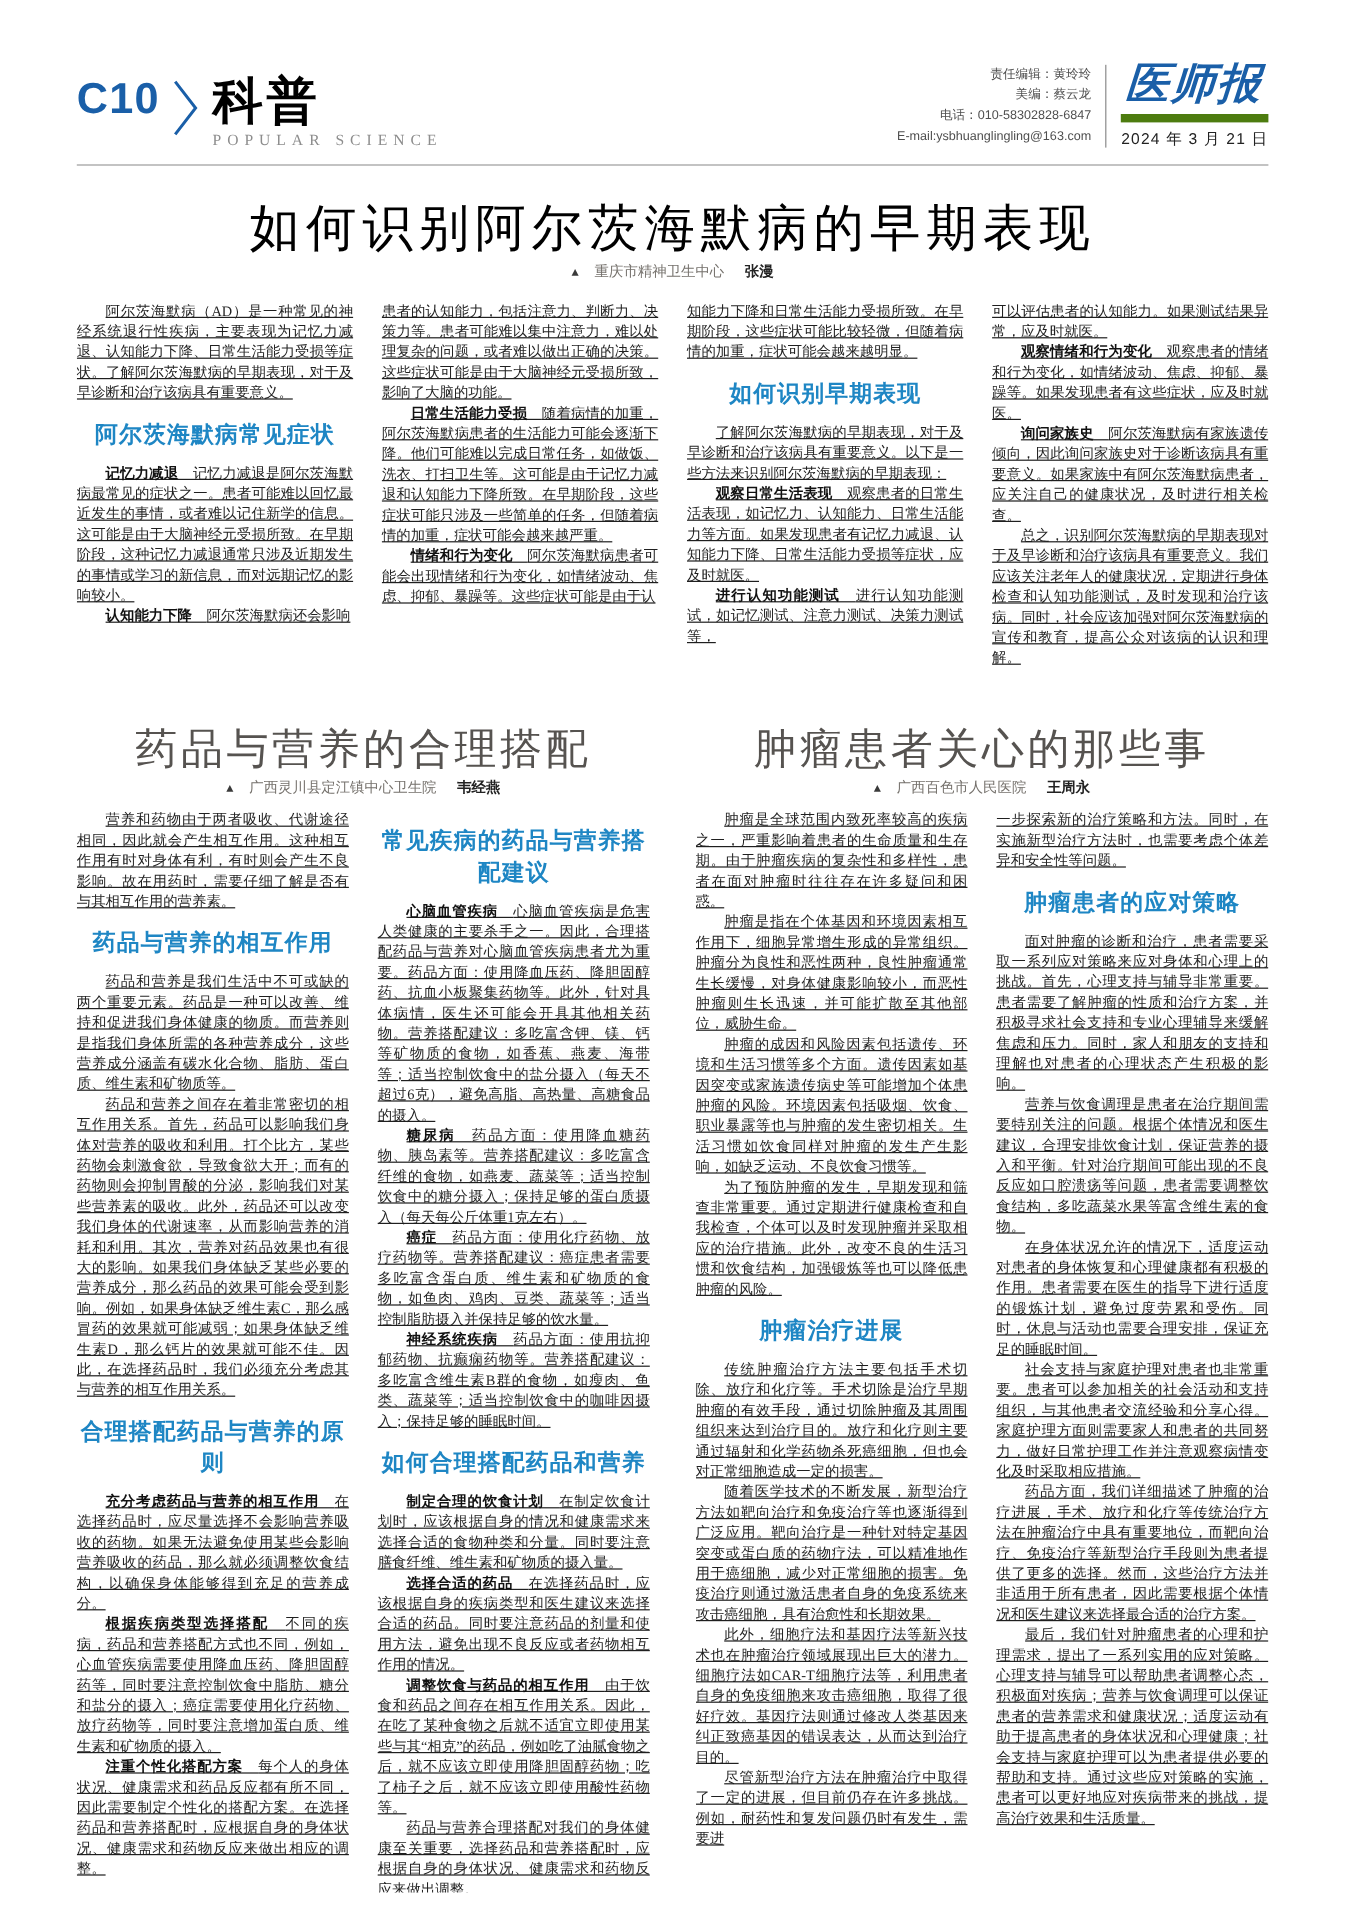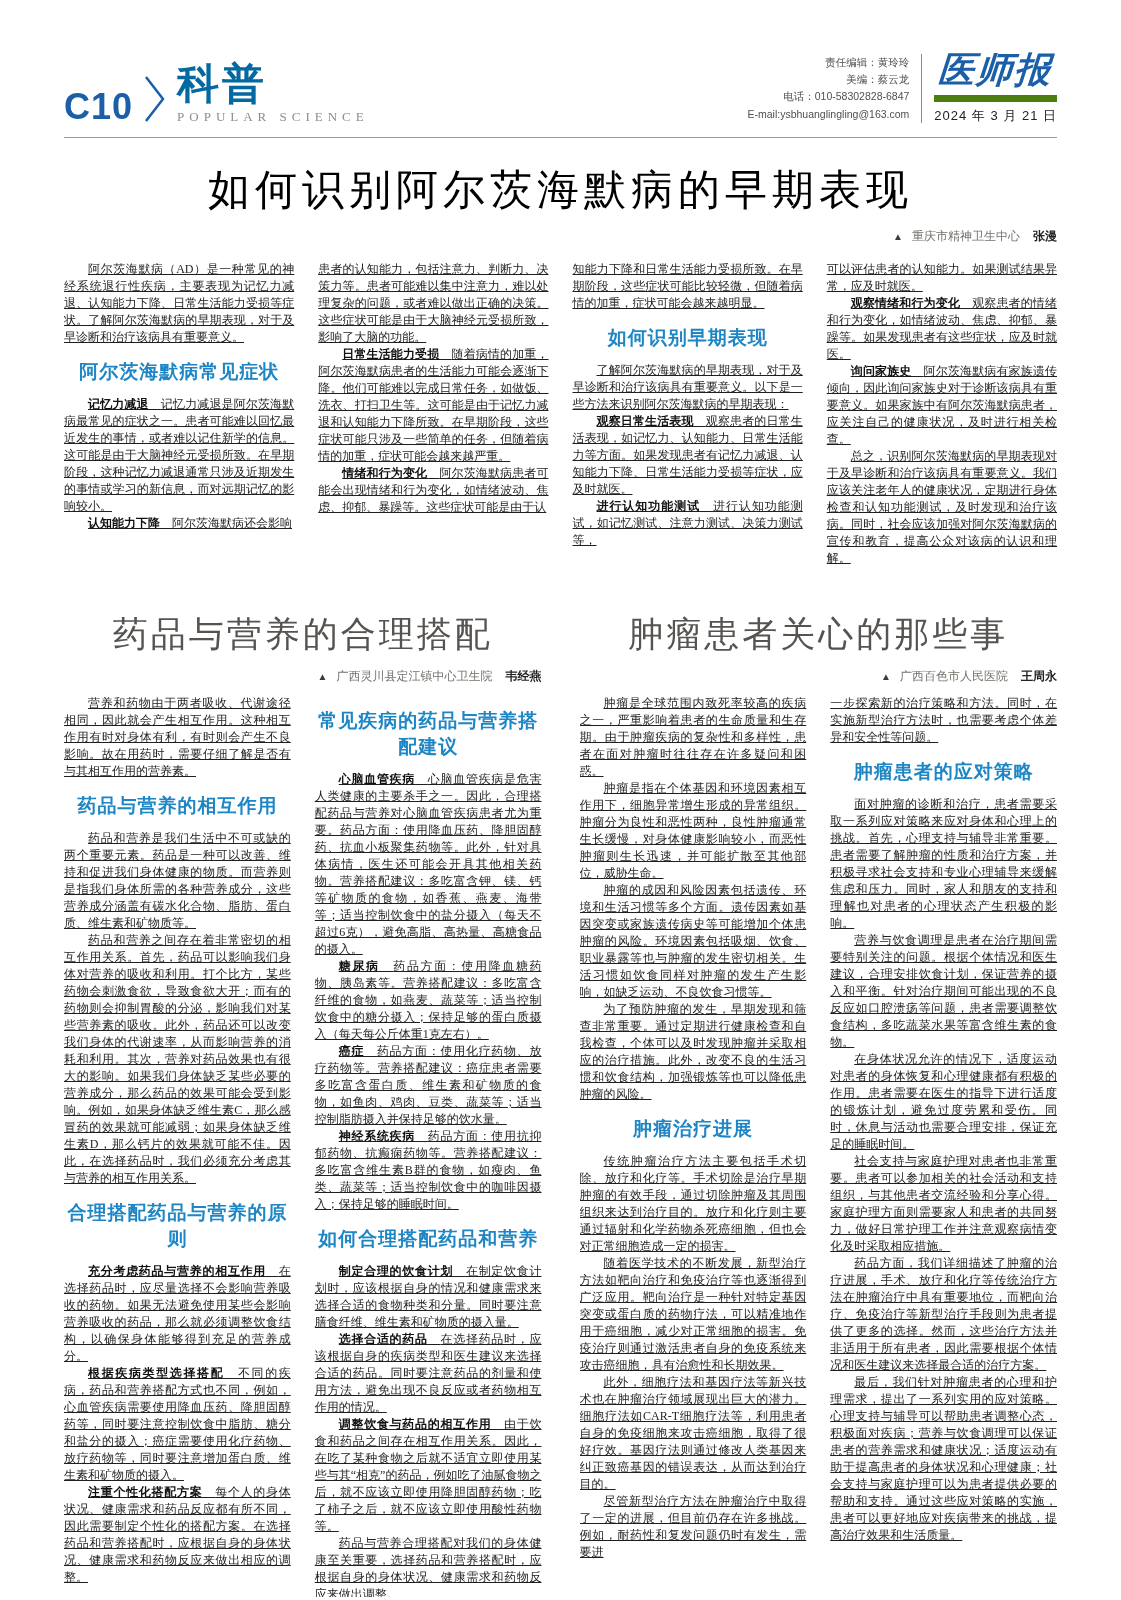--- a/index.html
+++ b/index.html
@@ -3,36 +3,36 @@
 <meta charset="utf-8">
 <style>
   html,body{margin:0;padding:0;background:#e8e8e8;}
   .page{
     position:relative;width:1121px;height:1600px;margin:0 auto;background:#ffffff;
     box-sizing:border-box;padding:52px 64px 24px;overflow:hidden;
     font-family:"Liberation Serif","DejaVu Serif",serif;color:#262626;
   }
   
   .hdr{display:flex;justify-content:space-between;align-items:flex-end;border-bottom:1px solid #9c9c9c;padding-bottom:12px;}
-  .hdr-left{display:flex;align-items:flex-end;gap:10px;}
+  .hdr-left{display:flex;align-items:flex-start;gap:10px;}
   .pageno{font-family:"Liberation Sans","DejaVu Sans",sans-serif;font-weight:700;font-size:36px;color:#1a5fa8;letter-spacing:1px;line-height:1;}
   .chev{display:block;}
-  .sec-cn{font-family:"Liberation Sans","DejaVu Sans",sans-serif;font-weight:900;font-size:42px;line-height:0.95;color:#0369a1;letter-spacing:3px;}
+  .sec-cn{font-family:"Liberation Sans","DejaVu Sans",sans-serif;font-weight:900;font-size:42px;line-height:0.95;color:#000000;letter-spacing:3px;}
   .sec-en{font-family:"Liberation Serif","DejaVu Serif",serif;font-size:13px;color:#8d8d8d;letter-spacing:5px;margin-top:5px;}
   .hdr-right{display:flex;align-items:stretch;}
   .contact{text-align:right;font-family:"Liberation Sans","DejaVu Sans",sans-serif;font-size:10.5px;color:#4f4f4f;line-height:1.65;align-self:center;}
   .vline{width:1px;background:#8a8a8a;margin:2px 12px;}
   .brand{display:flex;flex-direction:column;justify-content:flex-end;}
   .logo{font-family:"Liberation Serif","DejaVu Serif",serif;font-weight:700;font-style:italic;font-size:36px;line-height:1.05;color:#1a5fa8;transform:skewX(-4deg);letter-spacing:2px;text-align:center;}
   .issue-date{border-top:7px solid #4d7c0f;margin-top:5px;padding-top:5px;font-family:"Liberation Sans","DejaVu Sans",sans-serif;font-size:13px;color:#222;text-align:center;letter-spacing:1px;}
   
   .a-title{font-family:"Liberation Sans","DejaVu Sans",sans-serif;font-weight:400;text-align:center;margin:0;}
   .t-main{font-size:42px;color:#000000;letter-spacing:5px;margin-top:24px;}
   .t-sub{font-size:35px;color:#565350;letter-spacing:3px;}
-  .byline{text-align:right;font-size:12px;margin-top:10px;color:#76726d;font-family:Liberation Serif, serif;}
+  .byline{text-align:center;font-size:12px;margin-top:0;color:#76726d;font-family:Liberation Mono, monospace;}
   .byline .tri{font-size:10px;color:#3a3a3a;margin-right:6px;}
   .byline .name{color:#222;font-weight:700;margin-left:10px;}
   .cols{display:flex;gap:24px;margin-top:16px;}
   .cols .col{flex:1;min-width:0;}
   .cols-top{height:322px;overflow:hidden;}
   .cols-btm{height:902px;overflow:hidden;margin-top:10px;}
   .para{margin:0;font-size:12px;line-height:17px;text-align:justify;text-indent:2em;color:#1f1f1f;text-decoration:underline;}
   .para.cont{text-indent:0;}
   .lead{font-family:"Liberation Sans","DejaVu Sans",sans-serif;font-weight:700;color:#111;}
   .subhead{font-family:"Liberation Sans","DejaVu Sans",sans-serif;font-weight:700;font-size:19px;color:#1e86c4;text-align:center;letter-spacing:1px;margin:13px 0 11px;}

